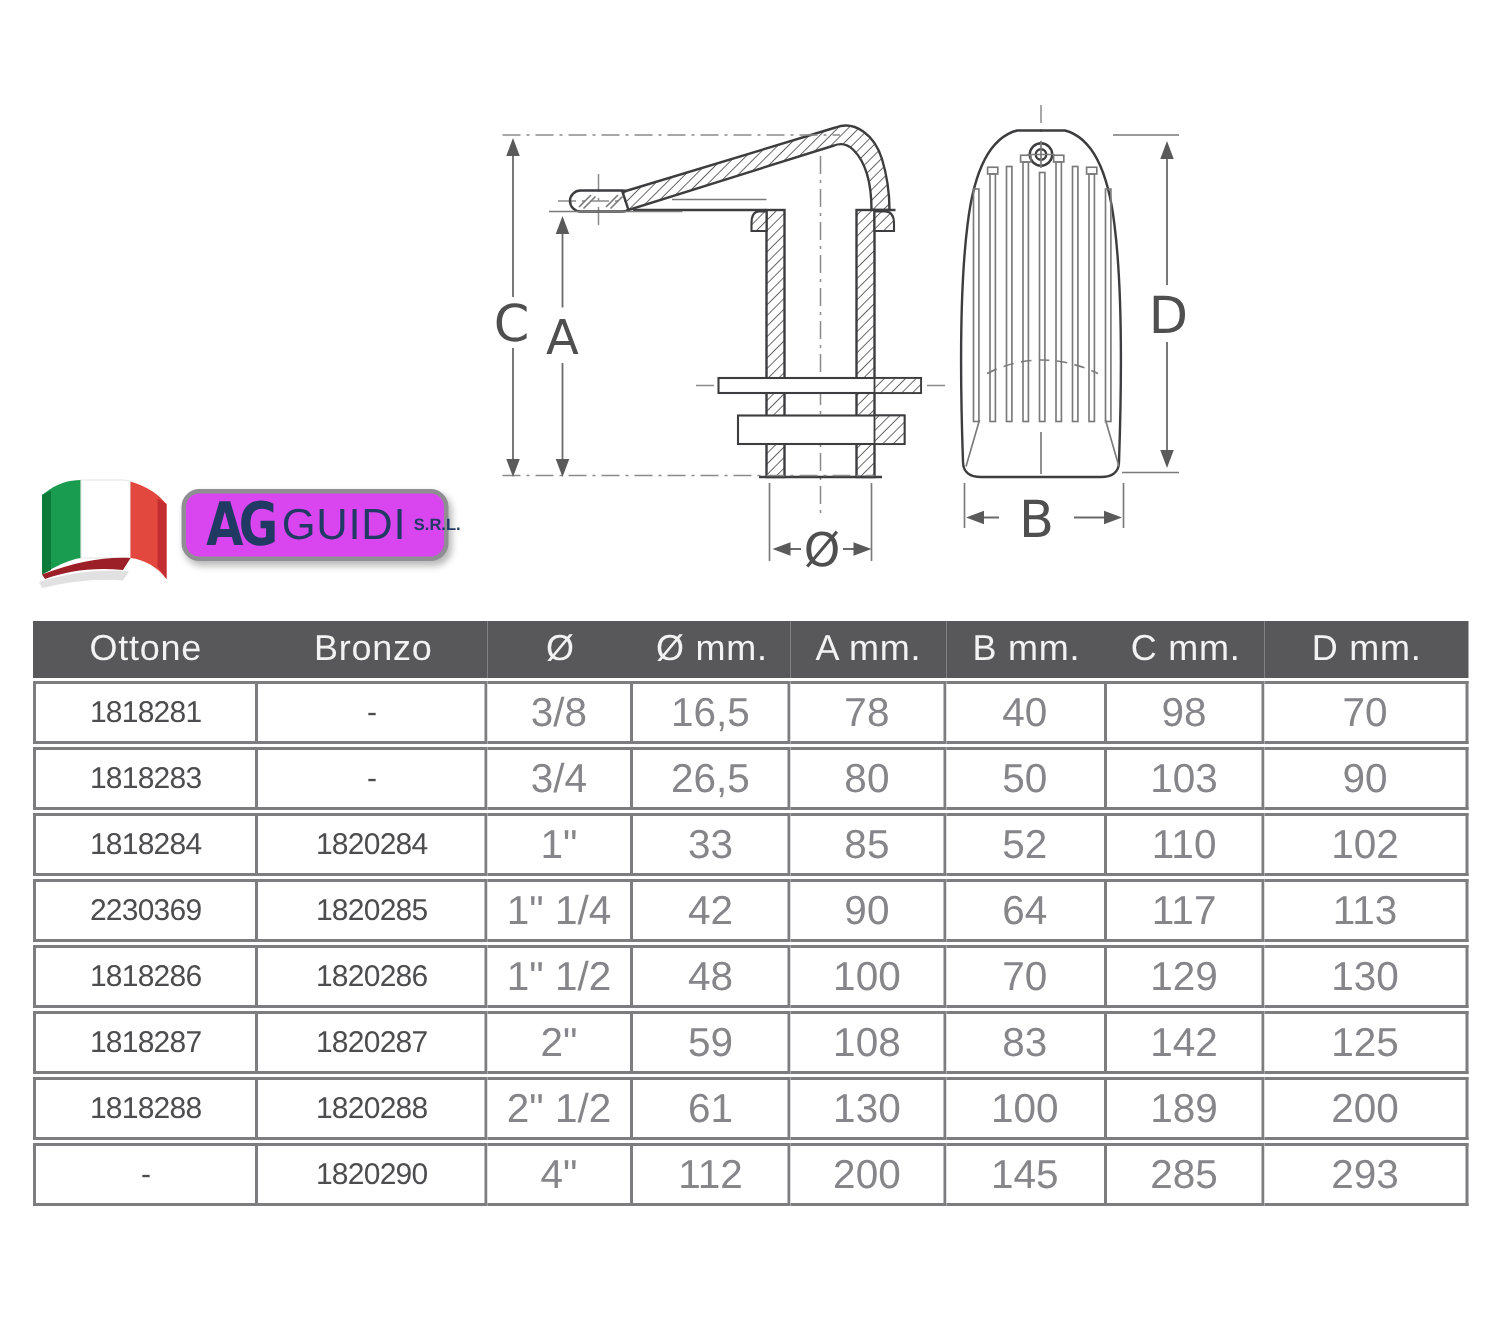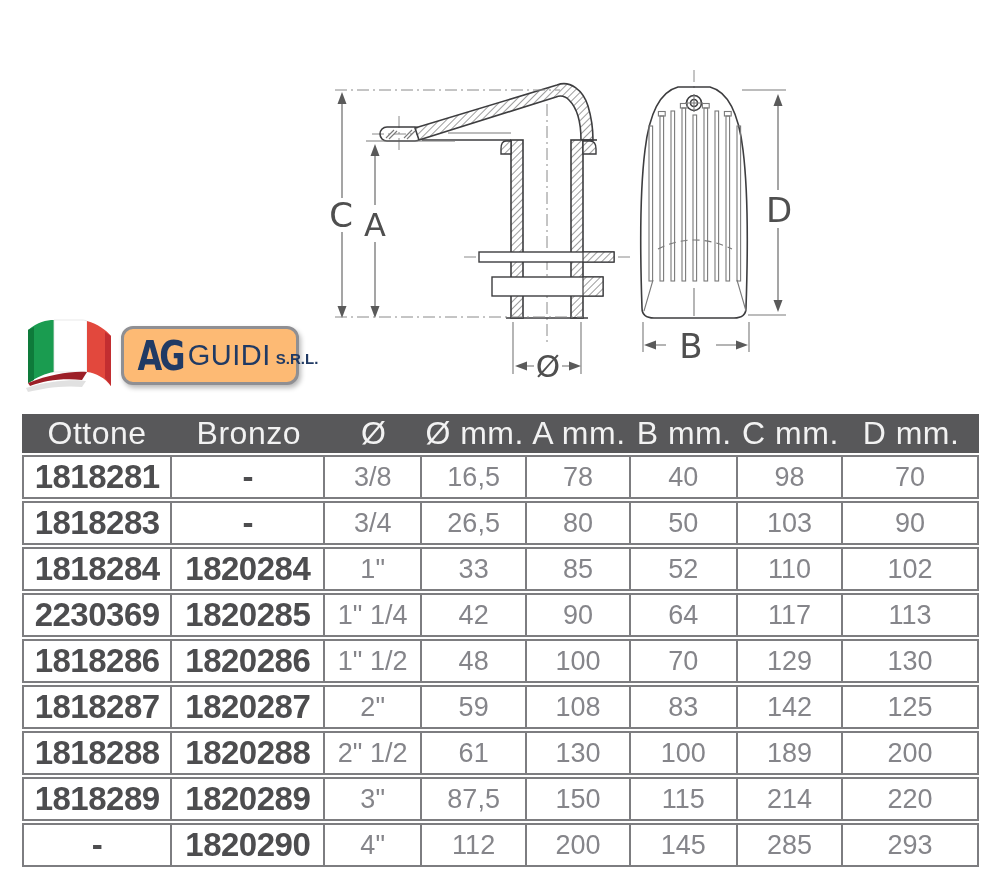--- a/index.html
+++ b/index.html
@@ -4,41 +4,41 @@
 <style>
   html,body{margin:0;padding:0;background:#fff;}
   #page{position:relative;width:1000px;height:884px;background:#fff;overflow:hidden;
         font-family:"Liberation Sans",sans-serif;}
 
   
   #drawing{position:absolute;left:0;top:0;width:1000px;height:410px;}
 
   
   #flag{position:absolute;left:16px;top:308px;width:112px;height:90px;}
-  #logo-box{position:absolute;left:121px;top:326px;width:178px;height:59px;
-            border:3px solid #8f8f93;border-radius:12px;background:#fdba74;
+  #logo-box{position:absolute;left:121px;top:326px;width:178px;height:48px;
+            border:3px solid #8f8f93;border-radius:12px;background:#d946ef;
             box-shadow:2px 3px 5px rgba(0,0,0,.28);
             display:flex;align-items:center;padding:0 8px;box-sizing:border-box;}
   .monogram{font-family:"DejaVu Sans",sans-serif;font-weight:bold;font-size:40px;
             color:var(--navy,#203a64);transform:scaleX(.8);letter-spacing:-4px;line-height:1;}
   .company{font-family:"Liberation Sans",sans-serif;font-weight:normal;font-size:29px;
            color:var(--navy,#203a64);letter-spacing:.5px;margin-left:0px;}
-  .suffix{font-family:"Liberation Sans",sans-serif;font-weight:bold;font-size:15px;
+  .suffix{font-family:"Liberation Sans",sans-serif;font-weight:bold;font-size:11px;
           color:var(--navy,#203a64);align-self:flex-end;margin:0 0 15px 5px;}
 
   
   #spec-table{position:absolute;left:22px;top:412px;width:957px;
               border-collapse:separate;border-spacing:0 2px;table-layout:fixed;}
   #spec-table th{background:var(--header-bg,#58585a);color:var(--header-text,#f2f2f2);
-                 font-weight:300;font-size:32px;height:36px;border:none;
+                 font-weight:300;font-size:24px;height:36px;border:none;
                  font-family:"Liberation Sans",sans-serif;letter-spacing:.5px;}
   #spec-table td{border:2px solid var(--border,#7d7d80);border-left:none;
                  text-align:center;vertical-align:middle;height:36px;background:#fff;}
   #spec-table td:first-child{border-left:2px solid var(--border,#7d7d80);}
-  td.part{font-weight:bold;font-size:33px;color:var(--part-text,#4d4d4f);letter-spacing:-.5px;}
+  td.part{font-weight:normal;font-size:20px;color:var(--part-text,#4d4d4f);letter-spacing:-.5px;}
   td.val{font-weight:300;font-size:27px;color:var(--value-text,#85858a);}
 
   
   .outline{stroke:#3d3d3f;stroke-width:1.6;fill:none;}
   .thin{stroke:#7a7a7a;stroke-width:1.1;fill:none;}
   .cline{stroke:#8a8a8a;stroke-width:1;fill:none;stroke-dasharray:12 4 2 4;}
   .dim{stroke:#6a6a6a;stroke-width:1.2;fill:none;}
   .arrow{fill:#5a5a5a;stroke:none;}
   .dimlabel{fill:#4f4f4f;font-family:"DejaVu Sans",sans-serif;}
 </style>
@@ -261,30 +261,20 @@
           <td class="part">1818288</td>
           <td class="part">1820288</td>
           <td class="val">2" 1/2</td>
           <td class="val">61</td>
           <td class="val">130</td>
           <td class="val">100</td>
           <td class="val">189</td>
           <td class="val">200</td>
         </tr>
         <tr>
-          <td class="part">1818289</td>
-          <td class="part">1820289</td>
-          <td class="val">3"</td>
-          <td class="val">87,5</td>
-          <td class="val">150</td>
-          <td class="val">115</td>
-          <td class="val">214</td>
-          <td class="val">220</td>
-        </tr>
-        <tr>
           <td class="part">-</td>
           <td class="part">1820290</td>
           <td class="val">4"</td>
           <td class="val">112</td>
           <td class="val">200</td>
           <td class="val">145</td>
           <td class="val">285</td>
           <td class="val">293</td>
         </tr>
       </tbody>

